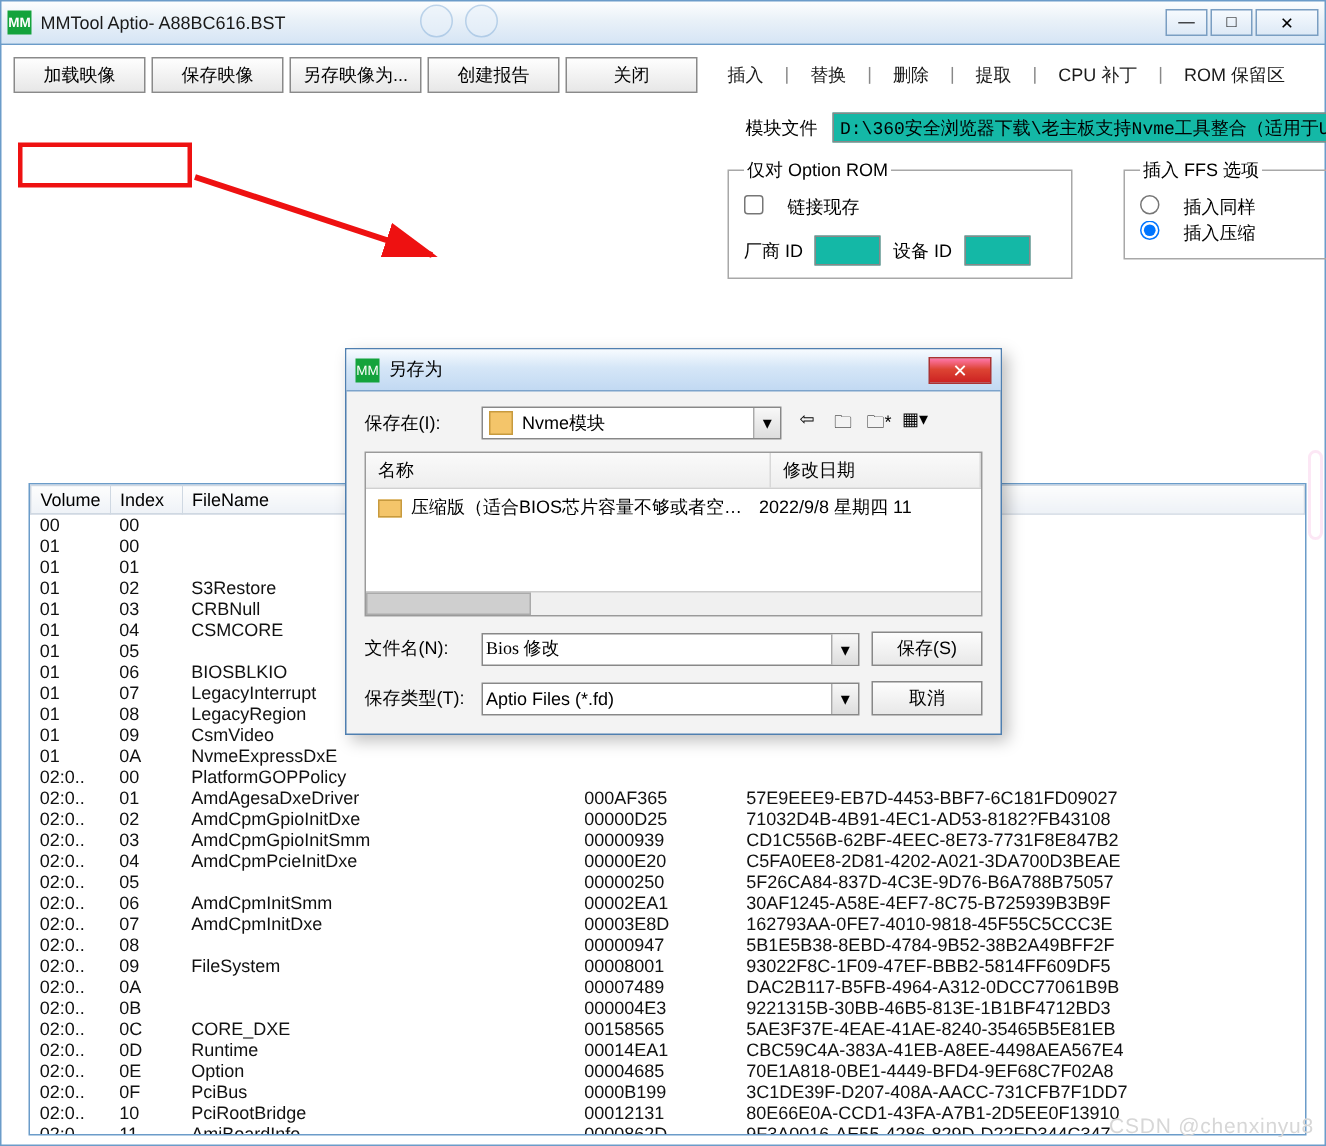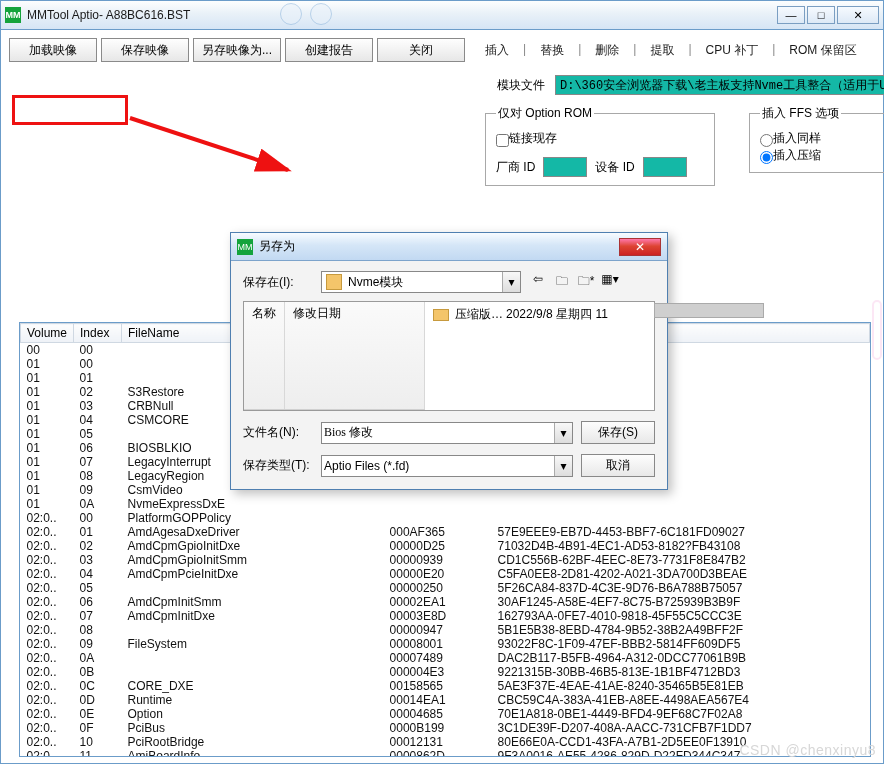--- a/index.html
+++ b/index.html
@@ -21,21 +21,21 @@
   .left-buttons { display:flex; gap:4px; margin-right:18px; }
   .btn { width:88px; height:24px; border:1px solid #8a8a8a; background:linear-gradient(#fefefe,#e7e7e7); display:flex; align-items:center; justify-content:center; cursor:default; }
   .tabbar { display:flex; gap:14px; padding:4px 2px 10px 2px; color:#1a1a1a; }
   .tabbar span.sep { color:#888; }
   .form-line { display:flex; align-items:center; gap:6px; margin:4px 14px; }
   .form-line label { width:52px; }
   .txt { border:1px solid #888; height:20px; padding:0 4px; background:#14b8a6; font-family: "Courier New", monospace; }
 
   fieldset { border:1px solid #a8a8a8; padding:8px 10px; }
   .group-row { display:flex; align-items:flex-start; gap:30px; margin-top:8px; }
-  .chk { display:flex; align-items:flex-end; gap:0; }
+  .chk { display:flex; align-items:flex-start; gap:16px; }
   .chk input { margin:0; }
   .vendor-row { display:flex; align-items:center; gap:8px; margin-top:10px; }
   .small-txt { width:44px; }
 
   
   .hl { position:absolute; border:3px solid #e11; }
   #hl1 { left:12px; top:95px; width:116px; height:30px; }
   .arrow { position:absolute; pointer-events:none; }
 
   
@@ -57,21 +57,21 @@
   .dlg-body { padding:10px 12px 12px; }
   .dlg-row { display:flex; align-items:center; gap:8px; margin-bottom:8px; }
   .dlg-row label { width:70px; }
   .combo { flex:1; display:flex; align-items:center; border:1px solid #888; background:#fff; height:22px; }
   .combo .ico { width:16px; height:16px; margin:0 4px; background:#f4c56a; border:1px solid #c79a3e; }
   .combo .txtlabel { flex:1; padding:0 2px; }
   .combo .dd { width:18px; height:100%; border-left:1px solid #aaa; background:linear-gradient(#f8f8f8,#ddd); display:flex; align-items:center; justify-content:center; }
   .nav-icons { display:flex; gap:6px; font-size:13px; }
   .nav-icons span { width:18px; text-align:center; }
 
-  .filelist { border:1px solid #9a9a9a; background:#fff; height:110px; display:flex; flex-direction:row; }
+  .filelist { border:1px solid #9a9a9a; background:#fff; height:110px; display:flex; flex-direction:column; }
   .fl-head { display:flex; background:linear-gradient(#fafafa,#eee); border-bottom:1px solid #d0d0d0; }
   .fl-head div { padding:3px 8px; border-right:1px solid #d8d8d8; font-family:"SimSun",sans-serif; }
   .fl-head .c1 { flex:1; }
   .fl-head .c2 { width:140px; }
   .fl-body { flex:1; overflow:auto; }
   .fl-row { display:flex; padding:4px 8px; align-items:center; }
   .fl-row .fico { width:16px; height:12px; background:#f4c56a; border:1px solid #c79a3e; margin-right:6px; }
   .fl-row .c1 { flex:1; white-space:nowrap; overflow:hidden; text-overflow:ellipsis; }
   .fl-row .c2 { width:140px; }
   .fl-scroll { height:16px; background:#f0f0f0; border-top:1px solid #ccc; position:relative; }

